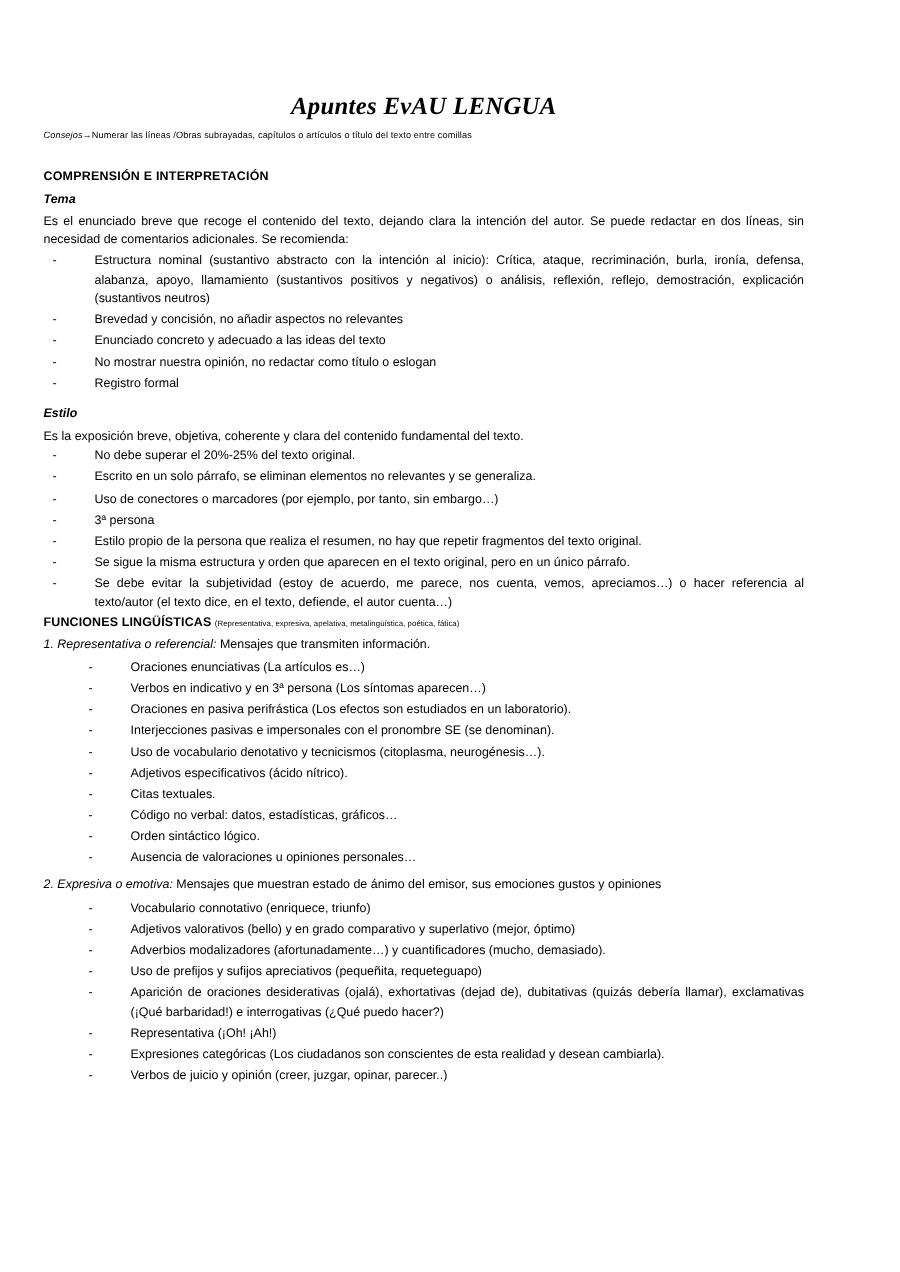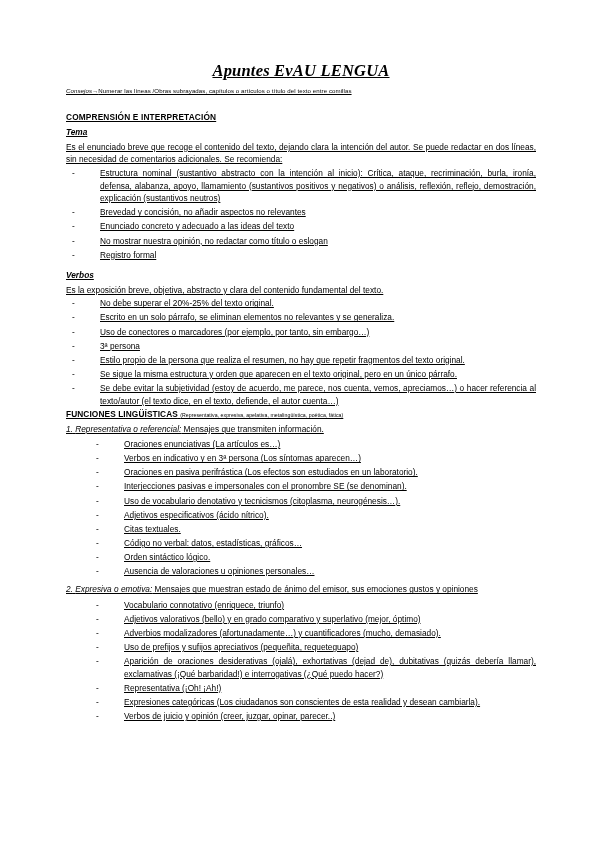--- a/index.html
+++ b/index.html
@@ -14,23 +14,22 @@
     overflow: hidden;
     font-family: "Liberation Sans", sans-serif;
     color: #000000;
     -webkit-font-smoothing: antialiased;
   }
   .page {
     position: relative;
     width: 600px;
     height: 720px;
     box-sizing: border-box;
-    padding: 62px 64px 20px 66px;
+    padding: 62px 64px 20px 29px;
     background: #ffffff;
-    text-decoration: underline;
   }
 
   .doc-title {
     font-family: "Liberation Serif", serif;
     font-weight: bold;
     font-style: italic;
     font-size: 16.5px;
     text-align: center;
     letter-spacing: 0.2px;
     margin: 0 0 7px 0;
@@ -154,22 +153,22 @@
   <ul class="dashlist">
     <li>Estructura nominal (sustantivo abstracto con la intención al inicio): Crítica, ataque, recriminación, burla, ironía, defensa, alabanza, apoyo, llamamiento (sustantivos positivos y negativos) o análisis, reflexión, reflejo, demostración, explicación (sustantivos neutros)</li>
     <li class="nojust">Brevedad y concisión, no añadir aspectos no relevantes</li>
     <li class="nojust">Enunciado concreto y adecuado a las ideas del texto</li>
     <li class="nojust">No mostrar nuestra opinión, no redactar como título o eslogan</li>
     <li class="nojust">Registro formal</li>
   </ul>
 
   <div class="spacer-sm"></div>
 
-  <h3 class="subsection-head">Verbos</h3>
-  <p class="para">Es la exposición breve, objetiva, abstracto y clara del contenido fundamental del texto.</p>
+  <h3 class="subsection-head">Estilo</h3>
+  <p class="para">Es la exposición breve, objetiva, coherente y clara del contenido fundamental del texto.</p>
 
   <ul class="dashlist">
     <li class="nojust">No debe superar el 20%-25% del texto original.</li>
     <li class="nojust">Escrito en un solo párrafo, se eliminan elementos no relevantes y se generaliza.</li>
     <li class="nojust">Uso de conectores o marcadores (por ejemplo, por tanto, sin embargo…)</li>
     <li class="nojust">3ª persona</li>
     <li class="nojust">Estilo propio de la persona que realiza el resumen, no hay que repetir fragmentos del texto original.</li>
     <li class="nojust">Se sigue la misma estructura y orden que aparecen en el texto original, pero en un único párrafo.</li>
     <li>Se debe evitar la subjetividad (estoy de acuerdo, me parece, nos cuenta, vemos, apreciamos…) o hacer referencia al texto/autor (el texto dice, en el texto, defiende, el autor cuenta…)</li>
   </ul>

